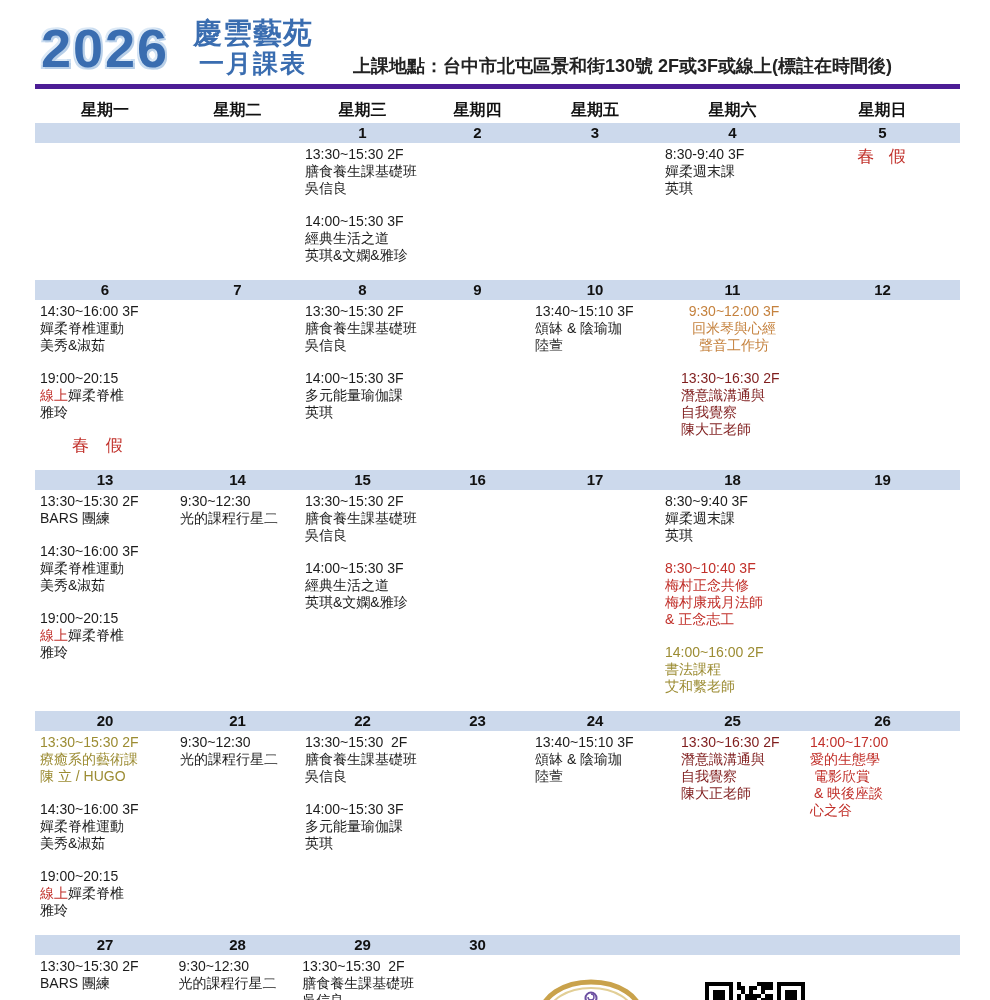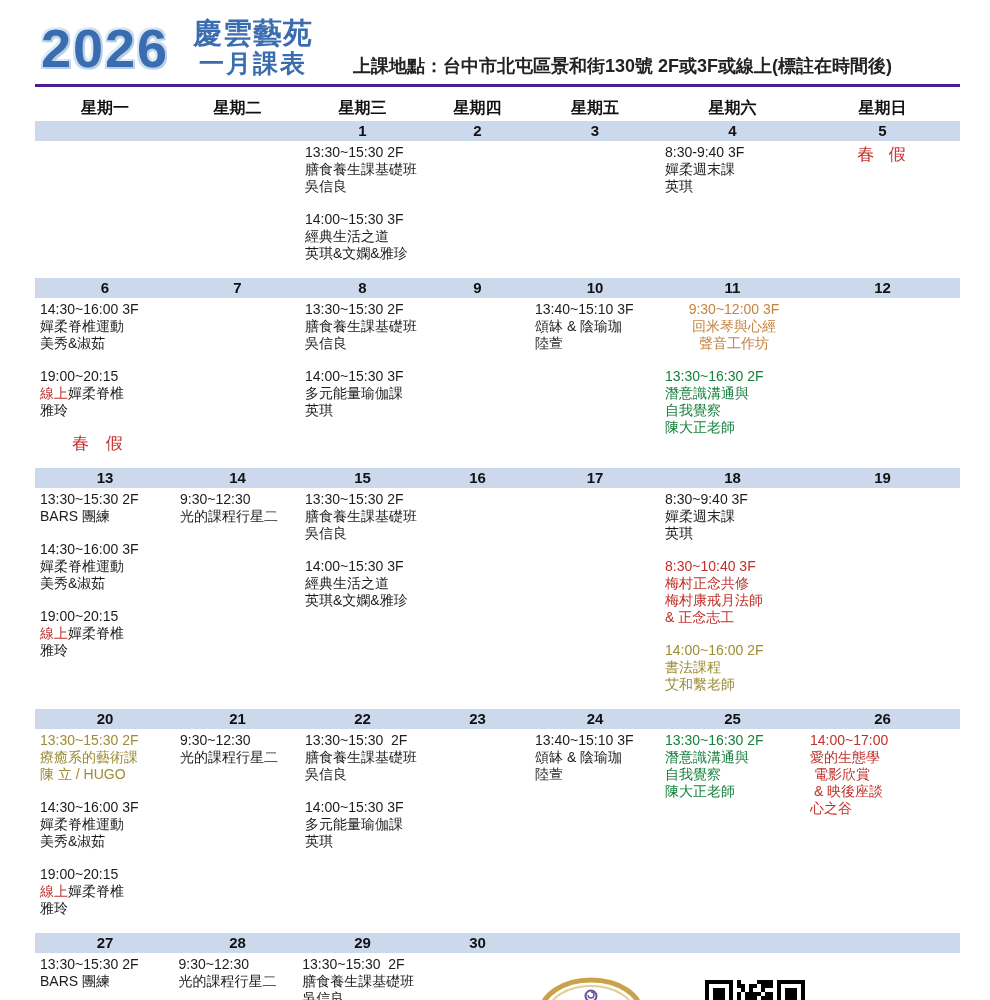--- a/index.html
+++ b/index.html
@@ -1,21 +1,21 @@
 <!DOCTYPE html>
 <html><head>
 <meta charset="utf-8">
 <style>
   html,body{margin:0;padding:0;background:#ffffff;}
   body{width:990px;height:1000px;font-family:"Liberation Sans",sans-serif;}
   .page{position:relative;width:990px;height:1000px;background:#fff;box-sizing:border-box;
         padding:16px 30px 0 35px;overflow:hidden;}
 
   
-  .header{position:relative;height:68px;border-bottom:3px solid #4c1d95;}
+  .header{position:relative;height:68px;border-bottom:5px solid #4c1d95;}
   .year{position:absolute;left:6px;top:6px;font-size:54px;line-height:52px;font-weight:800;
         color:#3a6db0;letter-spacing:2px;
         text-shadow:2px 2px 0 #b8cfe8,-2px -2px 0 #dce9f6,2px -2px 0 #c9dcf0,-2px 2px 0 #c9dcf0;}
   .title-block{position:absolute;left:158px;top:2px;text-align:center;color:#3a6db0;font-weight:800;}
   .title-block .t1{font-size:29px;line-height:31px;letter-spacing:1px;}
   .title-block .t2{font-size:25px;line-height:28px;letter-spacing:2px;}
   .loc{position:absolute;left:318px;top:38px;font-size:18px;font-weight:600;color:#222;}
 
   
   .grid{display:grid;grid-template-columns:140fr 125fr 125fr 105fr 130fr 145fr 155fr;width:925px;}
@@ -24,21 +24,21 @@
   .band{background:#ccd9ec;height:20px;}
   .date-cell{font-size:15px;font-weight:600;color:#111;text-align:center;line-height:20px;}
   .content{background:#fff;}
   .day-cell{padding:3px 2px 0 5px;}
 
   .block{margin-bottom:16px;font-size:14px;font-weight:400;line-height:17px;}
   .ev-line{white-space:pre-wrap;}
   .c-black{color:#1c1c1c;}
   .c-red{color:#c1302a;}
   .c-orange{color:#c5823e;text-align:center;}
-  .c-blue{color:#15803d;}
+  .c-blue{color:#7f1d1d;margin-left:16px;}
   .c-olive{color:#9c8c33;}
 
   .holiday-center{text-align:center;font-size:17px;letter-spacing:5px;margin-top:2px;}
   .holiday-indent{padding-left:32px;font-size:17px;letter-spacing:6px;margin-top:6px;}
 
   
   .logo-wrap{margin:20px 0 0 6px;width:110px;text-align:center;}
 
   
   .qr-wrap{position:relative;display:inline-block;margin:24px 0 0 46px;width:100px;height:100px;}

